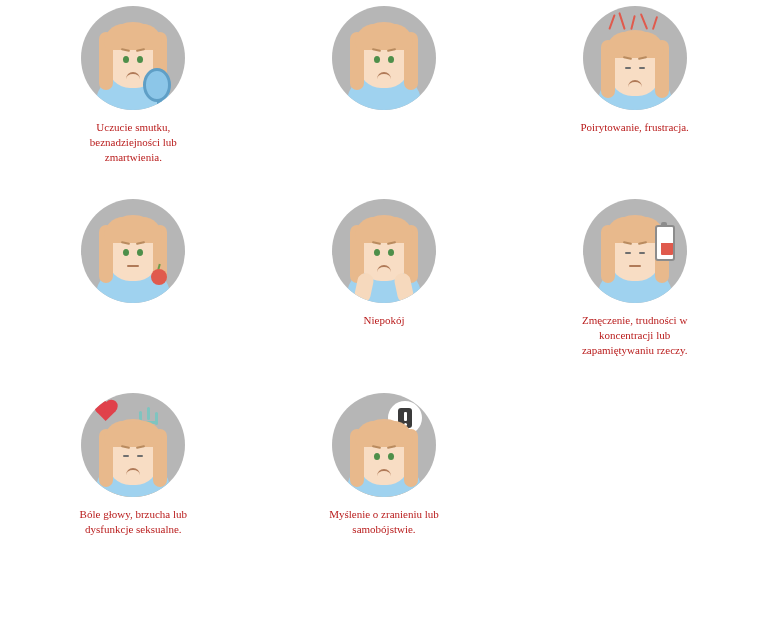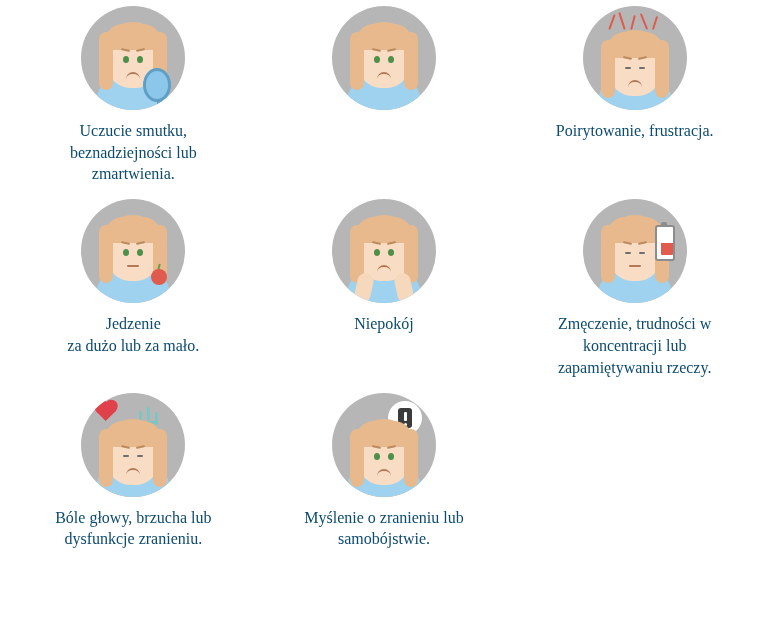--- a/index.html
+++ b/index.html
@@ -50,23 +50,23 @@
     height: 104px;
     border-radius: 50%;
     background: #b6b6b6;
     position: relative;
     overflow: hidden;
     flex: 0 0 auto;
   }
   .caption {
     margin-top: 10px;
     text-align: center;
-    font-size: 16px;
+    font-size: 11px;
     line-height: 1.35;
-    color: #0c4a6e;
+    color: #b91c1c;
     max-width: 230px;
     white-space: pre-line;
     font-family: "Liberation Serif", serif;
   }
   
   .hair-back {
     position: absolute;
     left: 50%;
     transform: translateX(-50%);
     top: 16px;
@@ -444,22 +444,20 @@
         <div class="hair-side-r"></div>
         <div class="hair-front"></div>
         <div class="brow l"></div>
         <div class="brow r"></div>
         <div class="eye l"></div>
         <div class="eye r"></div>
         <div class="mouth flat"></div>
         <div class="apple-stem"></div>
         <div class="apple"></div>
       </div>
-      <div class="caption">Jedzenie
-za dużo lub za mało.</div>
     </div>
 
 
     <div class="cell">
       <div class="avatar-wrap">
         <div class="hair-back"></div>
         <div class="body"></div>
         <div class="neck"></div>
         <div class="face"></div>
         <div class="hair-side-l"></div>
@@ -514,21 +512,21 @@
         <div class="hair-side-l" style="top:36px;"></div>
         <div class="hair-side-r" style="top:36px;"></div>
         <div class="hair-front" style="top:28px;"></div>
         <div class="brow l" style="top:53px;"></div>
         <div class="brow r" style="top:53px;"></div>
         <div class="eye l closed" style="top:62px;"></div>
         <div class="eye r closed" style="top:62px;"></div>
         <div class="mouth sad" style="top:75px;"></div>
       </div>
       <div class="caption">Bóle głowy, brzucha lub
-dysfunkcje zranieniu.</div>
+dysfunkcje seksualne.</div>
     </div>
 
     <div class="cell">
       <div class="avatar-wrap">
         <div class="bubble"></div>
         <div class="warn"></div>
         <div class="warn-ex"></div>
         <div class="warn-dot"></div>
         <div class="bubble-dot1"></div>
         <div class="bubble-dot2"></div>

